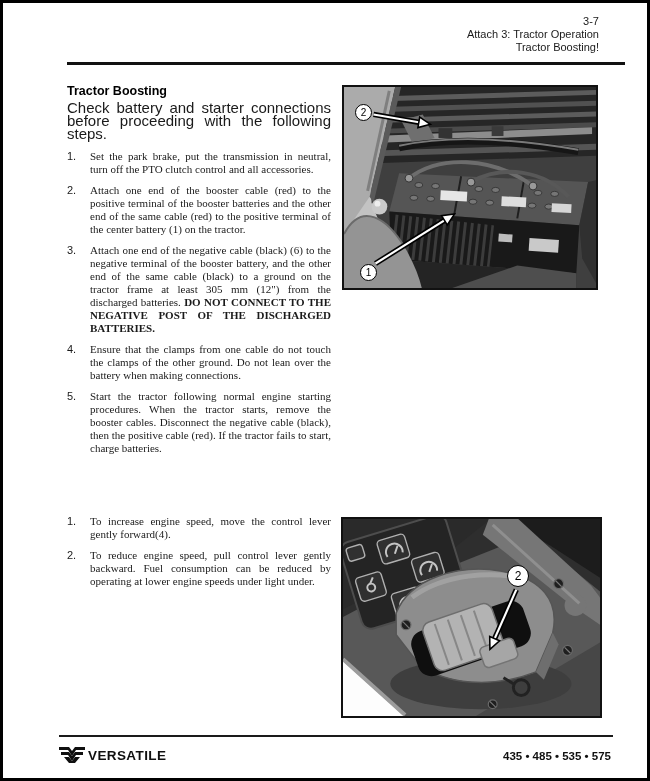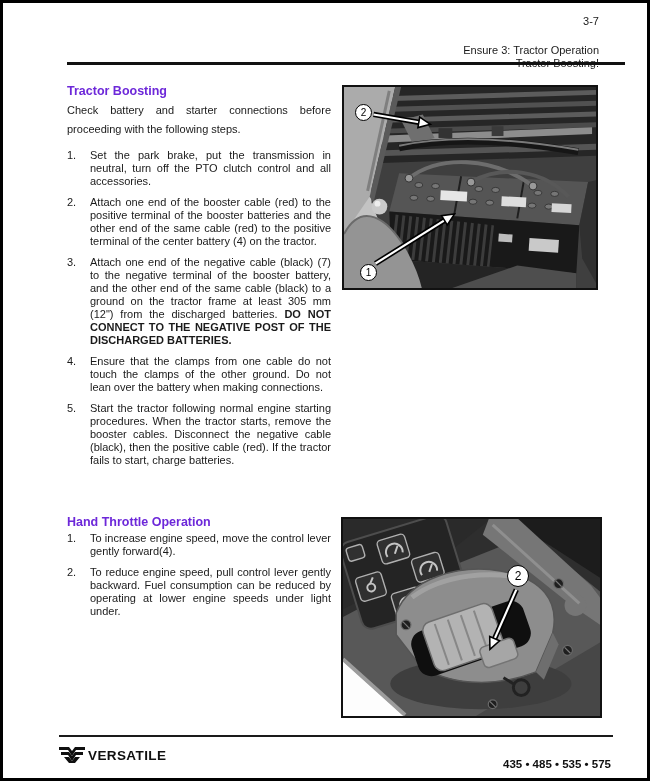--- a/index.html
+++ b/index.html
@@ -1,82 +1,82 @@
 <!DOCTYPE html>
 <html><head>
 <meta charset="utf-8">
 <style>
   html,body{margin:0;padding:0;background:#fff;}
   body{width:650px;height:781px;font-family:"Liberation Sans",sans-serif;color:#1a1a1a;}
   .page{position:relative;width:644px;height:775px;border:3px solid #000;background:#fff;overflow:hidden;}
 
   
   .hdr{position:absolute;top:12px;right:48px;text-align:right;line-height:13px;font-size:11px;}
-  .hdr .pgnum{margin-bottom:16px;}
+  .hdr .pgnum{margin-bottom:0;}
   .hdr .sub{font-weight:normal;}
   .hdr-rule{position:absolute;top:59px;left:64px;width:558px;height:3px;background:#111;}
 
   
   .col{position:absolute;left:64px;width:264px;}
   .col-1{top:81px;}
   .col-2{top:512px;}
-  h2{font-size:12.5px;line-height:14px;margin:0 0 3px 0;color:#6d28d9;}
-  .intro{font-size:11px;line-height:19px;text-align:justify;margin:0 0 10px 0;}
+  h2{font-size:12.5px;line-height:14px;margin:0 0 3px 0;color:#000000;}
+  .intro{font-size:15px;line-height:13px;text-align:justify;margin:0 0 10px 0;}
   .steps{margin:0;padding:0;list-style:none;}
   .step{position:relative;padding-left:23px;margin:0 0 8px 0;font-size:11px;line-height:13px;}
   .step-num{position:absolute;left:0;top:0;}
-  .step-text{text-align:justify;}
+  .step-text{text-align:justify;font-family:Liberation Serif, serif;}
   .step-text b{font-weight:bold;}
 
   
   .fig{position:absolute;border:2px solid #111;box-sizing:border-box;}
   .fig svg{display:block;width:100%;height:100%;}
   .fig-1{left:339px;top:82px;width:256px;height:205px;background:#c3c3c3;}
   .fig-2{left:338px;top:514px;width:261px;height:201px;background:#2e2e2e;}
   .callout{position:absolute;background:#fff;border:1.5px solid #000;border-radius:50%;
            display:flex;align-items:center;justify-content:center;color:#000;}
   .fig-1 .callout{width:15px;height:15px;font-size:10px;}
   .fig-2 .callout{width:20px;height:20px;font-size:12px;border-width:1.8px;}
   .c-f1-2{left:11px;top:17px;}
   .c-f1-1{left:16px;top:177px;}
   .c-f2-2{left:164px;top:46px;}
 
   
   .ftr-rule{position:absolute;top:732px;left:56px;width:554px;height:2px;background:#1a1a1a;}
   .brand{position:absolute;top:744px;left:56px;display:flex;align-items:center;gap:3px;}
   .brand-text{font-size:13.5px;font-weight:bold;letter-spacing:.4px;color:#101010;}
-  .models{position:absolute;top:747px;right:36px;font-size:11.5px;font-weight:bold;color:#101010;margin-top:8px;}
+  .models{position:absolute;top:747px;right:36px;font-size:11.5px;font-weight:bold;color:#101010;}
 </style>
 </head>
 <body>
 
 <div class="page">
 
   <div class="hdr">
     <div class="pgnum">3-7</div>
-    <div class="sec">Ensure 3: Tractor Operation</div>
+    <div class="sec">Attach 3: Tractor Operation</div>
     <div class="sub">Tractor Boosting!</div>
   </div>
   <div class="hdr-rule"></div>
 
   <section class="col col-1">
     <h2>Tractor Boosting</h2>
     <p class="intro">Check battery and starter connections before proceeding with the following steps.</p>
     <div class="steps">
       <div class="step">
         <span class="step-num">1.</span>
         <div class="step-text">Set the park brake, put the transmission in neutral, turn off the PTO clutch control and all accessories.</div>
       </div>
       <div class="step">
         <span class="step-num">2.</span>
-        <div class="step-text">Attach one end of the booster cable (red) to the positive terminal of the booster batteries and the other end of the same cable (red) to the positive terminal of the center battery (4) on the tractor.</div>
+        <div class="step-text">Attach one end of the booster cable (red) to the positive terminal of the booster batteries and the other end of the same cable (red) to the positive terminal of the center battery (1) on the tractor.</div>
       </div>
       <div class="step">
         <span class="step-num">3.</span>
-        <div class="step-text"><span>Attach one end of the negative cable (black) (7) to the negative terminal of the booster battery, and the other end of the same cable (black) to a ground on the tractor frame at least 305 mm (12") from the discharged batteries.</span> <b>DO NOT CONNECT TO THE NEGATIVE POST OF THE DISCHARGED BATTERIES.</b></div>
+        <div class="step-text"><span>Attach one end of the negative cable (black) (6) to the negative terminal of the booster battery, and the other end of the same cable (black) to a ground on the tractor frame at least 305 mm (12") from the discharged batteries.</span> <b>DO NOT CONNECT TO THE NEGATIVE POST OF THE DISCHARGED BATTERIES.</b></div>
       </div>
       <div class="step">
         <span class="step-num">4.</span>
         <div class="step-text">Ensure that the clamps from one cable do not touch the clamps of the other ground. Do not lean over the battery when making connections.</div>
       </div>
       <div class="step">
         <span class="step-num">5.</span>
         <div class="step-text">Start the tractor following normal engine starting procedures. When the tractor starts, remove the booster cables. Disconnect the negative cable (black), then the positive cable (red). If the tractor fails to start, charge batteries.</div>
       </div>
     </div>
@@ -156,21 +156,20 @@
       <polygon points="87.8,38.1 75.1,41.4 76.9,30.6" fill="#ffffff" stroke="#000000" stroke-width="1.6"></polygon>
       <line x1="32" y1="180" x2="102" y2="136" stroke="#000000" stroke-width="5.5"></line>
       <line x1="32" y1="180" x2="102" y2="136" stroke="#ffffff" stroke-width="2.2"></line>
       <polygon points="112.2,129.6 104.9,140.7 99.1,131.3" fill="#ffffff" stroke="#000000" stroke-width="1.6"></polygon>
     </svg>
     <div class="callout c-f1-2">2</div>
     <div class="callout c-f1-1">1</div>
   </figure>
 
   <section class="col col-2">
-    <h2>Hand Throttle Operation</h2>
     <div class="steps">
       <div class="step">
         <span class="step-num">1.</span>
         <div class="step-text">To increase engine speed, move the control lever gently forward(4).</div>
       </div>
       <div class="step">
         <span class="step-num">2.</span>
         <div class="step-text">To reduce engine speed, pull control lever gently backward. Fuel consumption can be reduced by operating at lower engine speeds under light under.</div>
       </div>
     </div>

